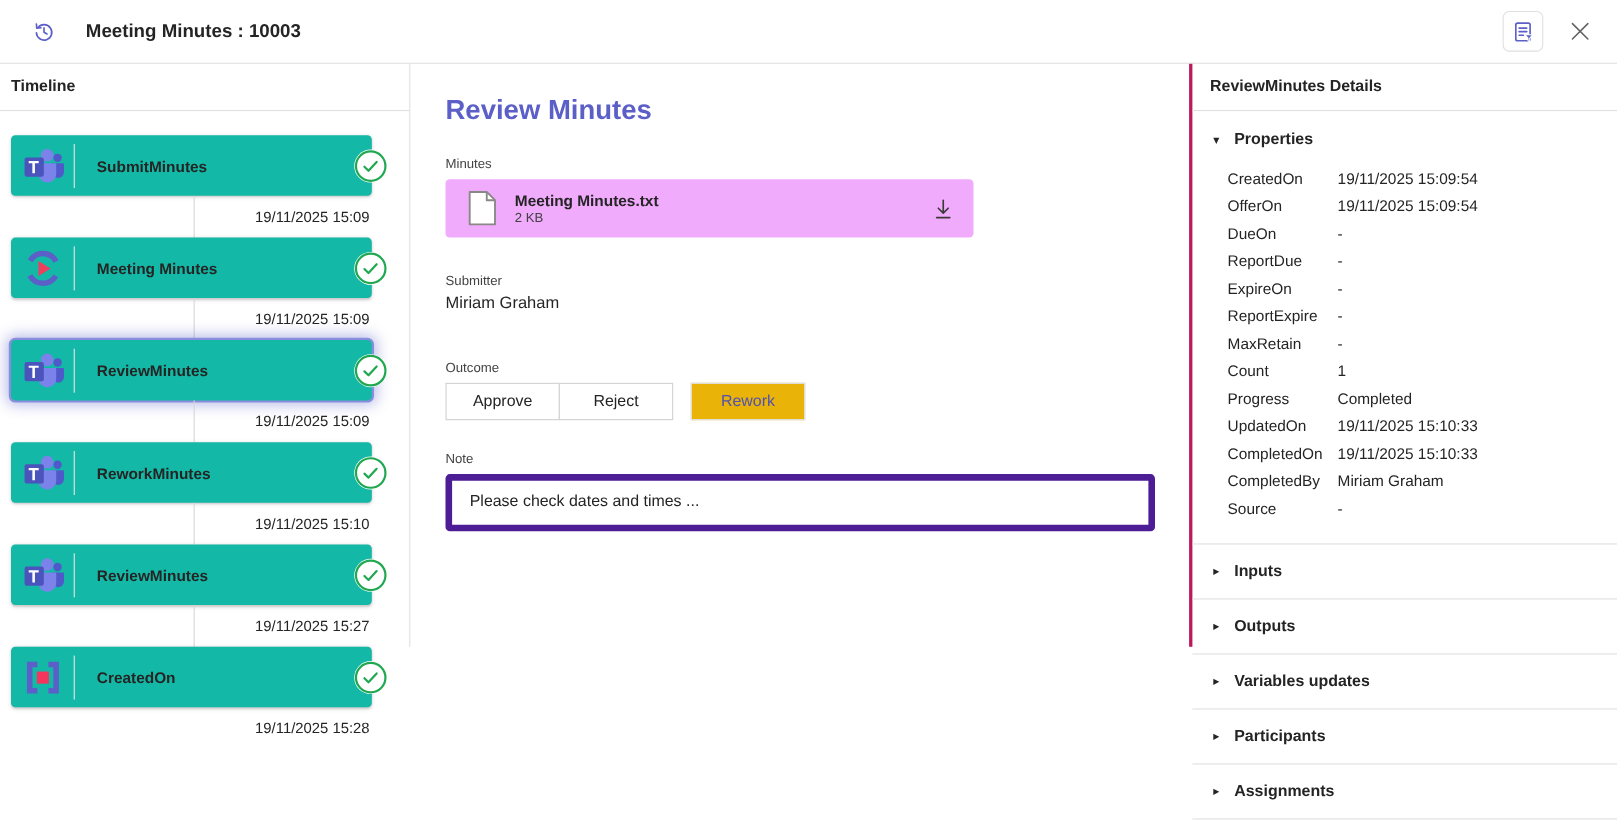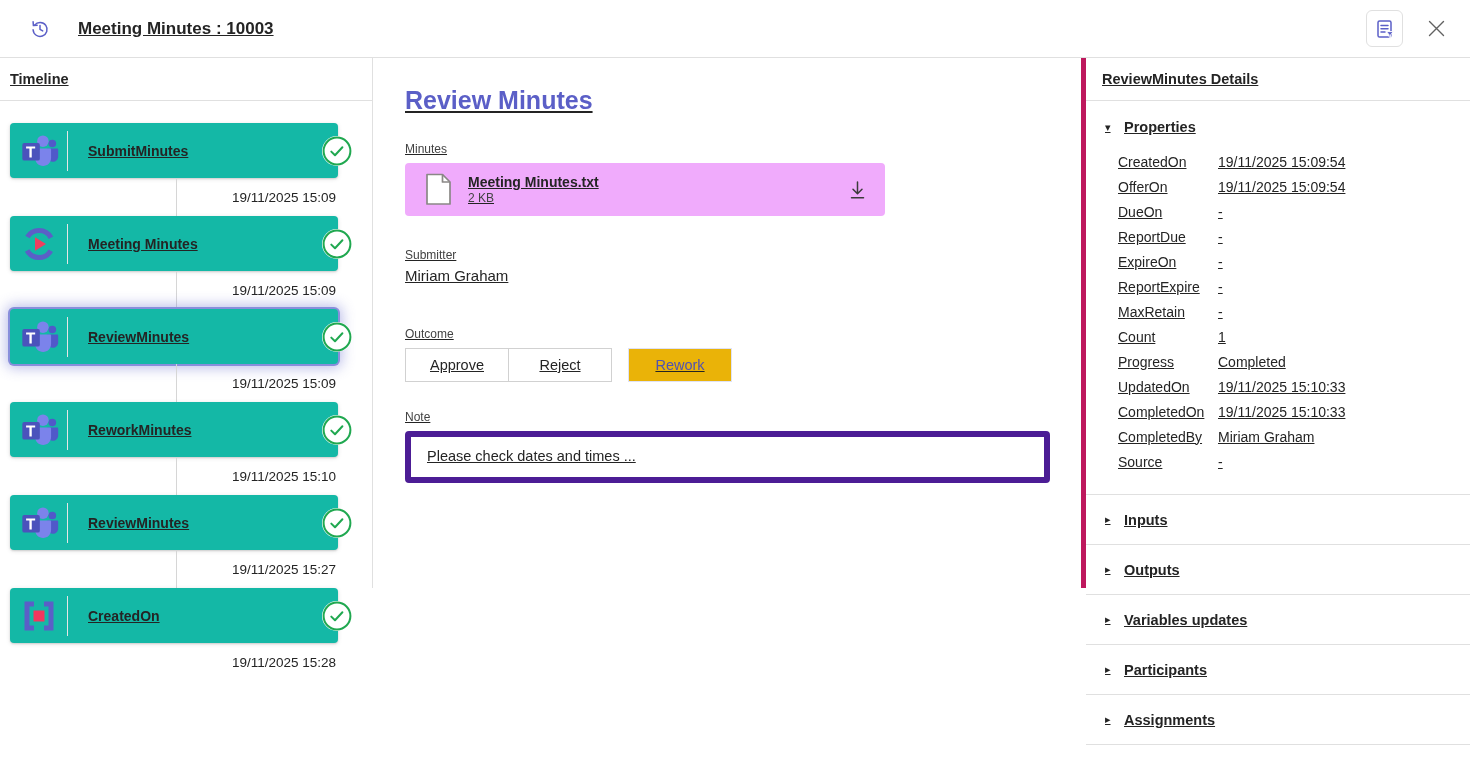--- a/index.html
+++ b/index.html
@@ -1,41 +1,41 @@
 <!DOCTYPE html>
 <html><head>
 <meta charset="utf-8">
 <style>
   * { box-sizing: border-box; margin: 0; padding: 0; }
   html,body { width:1470px; height:764px; overflow:hidden; }
   body {
     font-family: "Liberation Sans", "DejaVu Sans", sans-serif;
     color:#242424; background:#fff; font-size:14px;
   }
-  .app { width:1470px; height:588px; display:flex; flex-direction:column;text-decoration:underline; }
+  .app { width:1470px; height:588px; display:flex; flex-direction:column; }
 
   
   header {
     height:58px; flex:0 0 58px; display:flex; align-items:center;
     border-bottom:1px solid #e0e0e0; padding:0 22px 0 30px; background:#fff;
   }
   .hist-icon { width:20px; height:20px; display:inline-flex; cursor:pointer; }
   .win-title { font-size:17px; font-weight:700; margin-left:28px; color:#242424; }
   .hdr-right { margin-left:auto; display:flex; align-items:center; gap:22px; }
   .icon-btn {
     width:37px; height:37px; border:1px solid #e0e0e0; border-radius:6px;
     background:#fff; display:flex; align-items:center; justify-content:center; cursor:pointer;
   }
   .close-btn { background:none; border:none; cursor:pointer; display:flex; padding:2px; }
 
   
   .cols { flex:1; display:flex; min-height:0; }
   .left  { width:373px; flex:0 0 373px; border-right:1px solid #e0e0e0; }
   .center{ flex:1; padding:28px 0 0 32px; }
-  .right { width:389px; flex:0 0 389px; border-left:5px solid #be185d; }
+  .right { width:389px; flex:0 0 389px; border-left:3px solid #be185d; }
 
   .panel-title {
     height:43px; display:flex; align-items:center; padding:0 16px 0 10px;
     font-size:14.5px; font-weight:600; border-bottom:1px solid #e0e0e0;
   }
   .right .panel-title { padding-left:16px; }
 
   
   .tl-list { padding-top:22px; }
   .tl-card {

